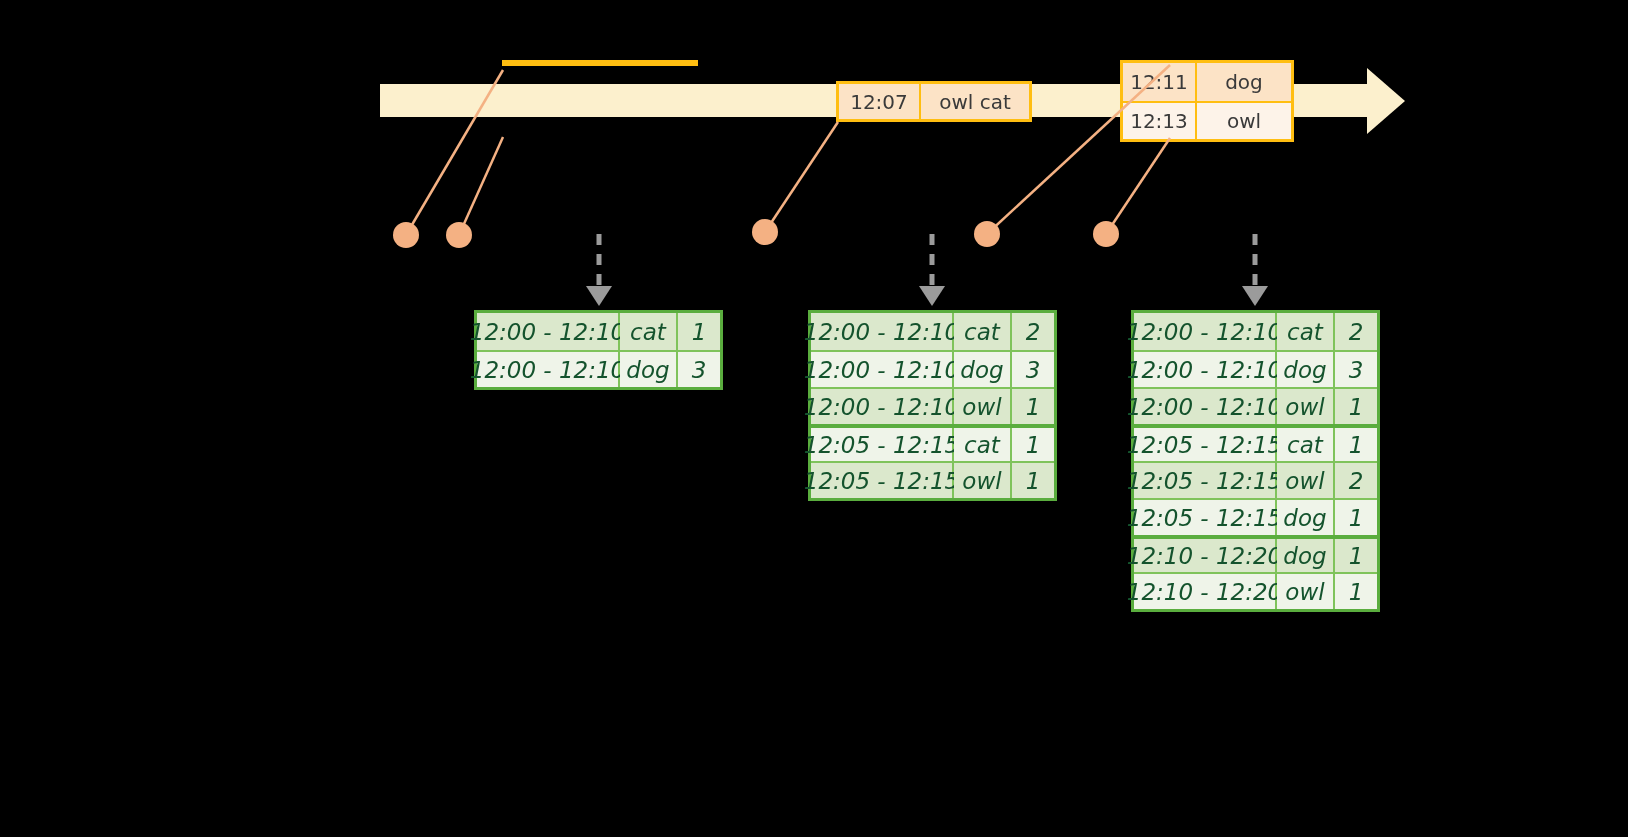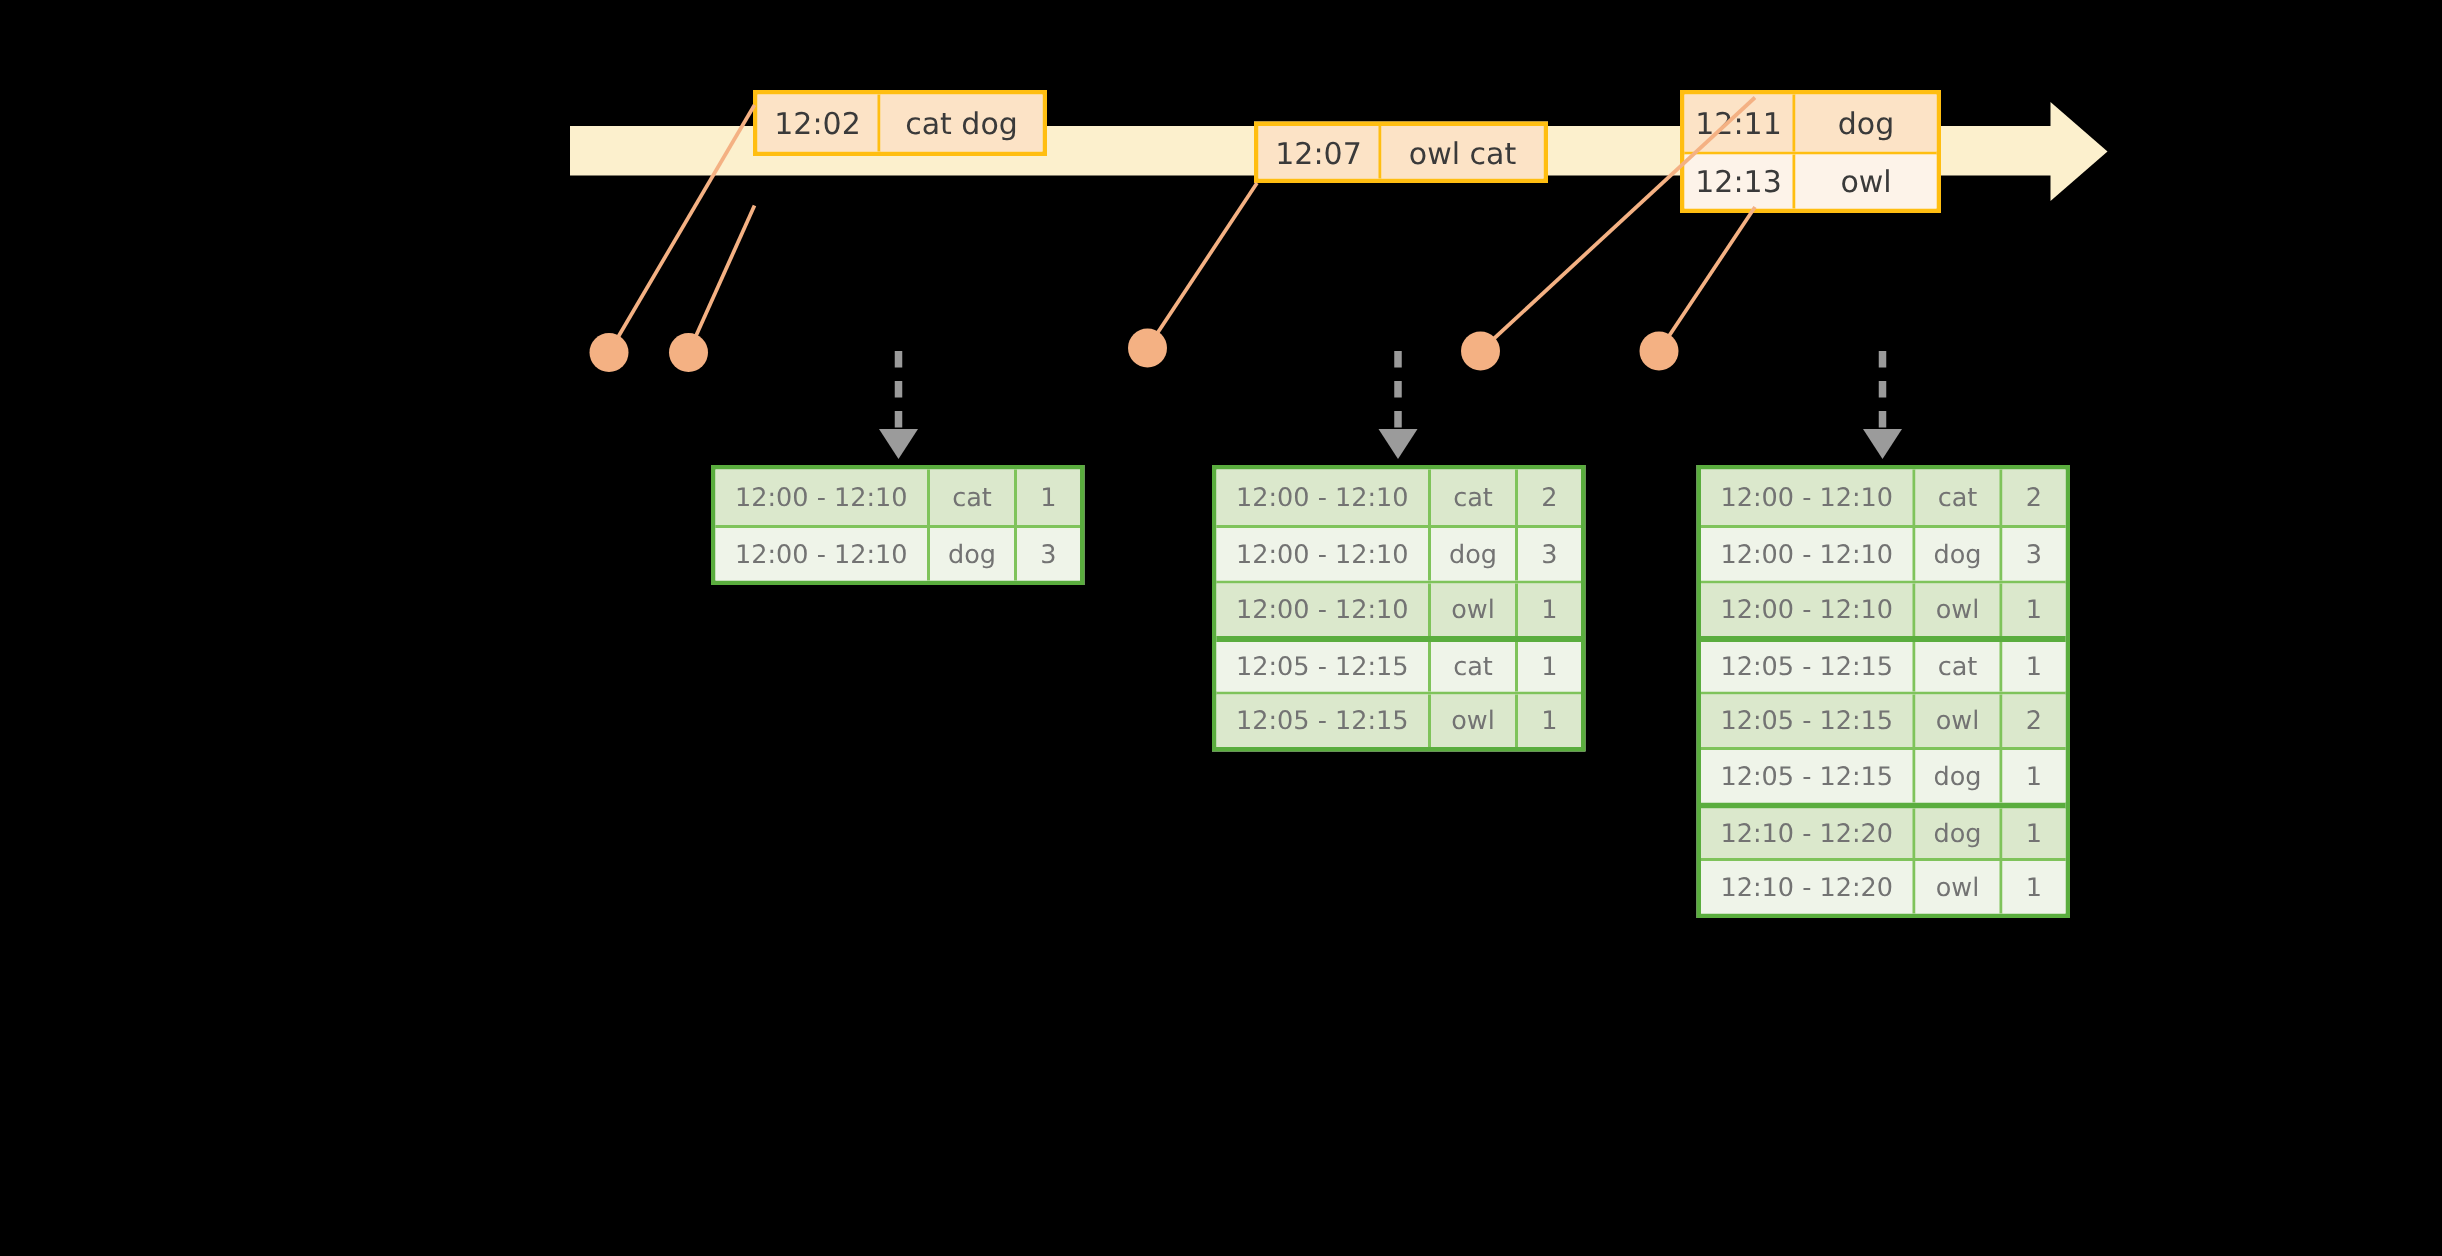--- a/index.html
+++ b/index.html
@@ -105,26 +105,27 @@
   }
   .result-row {
     display: flex;
     height: 37px;
     box-sizing: border-box;
   }
   .result-row .rcell {
     display: flex;
     align-items: center;
     justify-content: center;
-    font-size: 17px;
-    color: #737373;
+    font-size: 23px;
+    color: #14532d;
     box-sizing: border-box;
     white-space: nowrap;
     border-right: 2px solid #7FC35B;
     background: #EFF4E9;
+    font-style: italic;
   }
   .result-row .rcell:last-child { border-right: none; }
   .result-row.shade .rcell { background: #DBE8CC; }
   .result-row + .result-row { border-top: 2px solid #7FC35B; }
   .result-row.group-sep { border-top: 4px solid #5AAD3E; }
 
   #result-table-1 { left: 474px; top: 310px; width: 249px; }
   #result-table-1 .rcell.win  { width: 143px; }
   #result-table-1 .rcell.word { width: 58px; }
   #result-table-1 .rcell.cnt  { width: 42px; }
@@ -141,24 +142,20 @@
 </style>
 </head>
 <body>
 
 <div id="stage">
 
   <div class="timeline-band"></div>
   <div class="timeline-head"></div>
 
   <div class="event-box" id="event-box-1">
-    <div class="event-row">
-      <div class="cell time">12:02</div>
-      <div class="cell msg">cat dog</div>
-    </div>
   </div>
 
   <div class="event-box" id="event-box-2">
     <div class="event-row">
       <div class="cell time">12:07</div>
       <div class="cell msg">owl cat</div>
     </div>
   </div>
 
   <div class="event-box" id="event-box-3">

